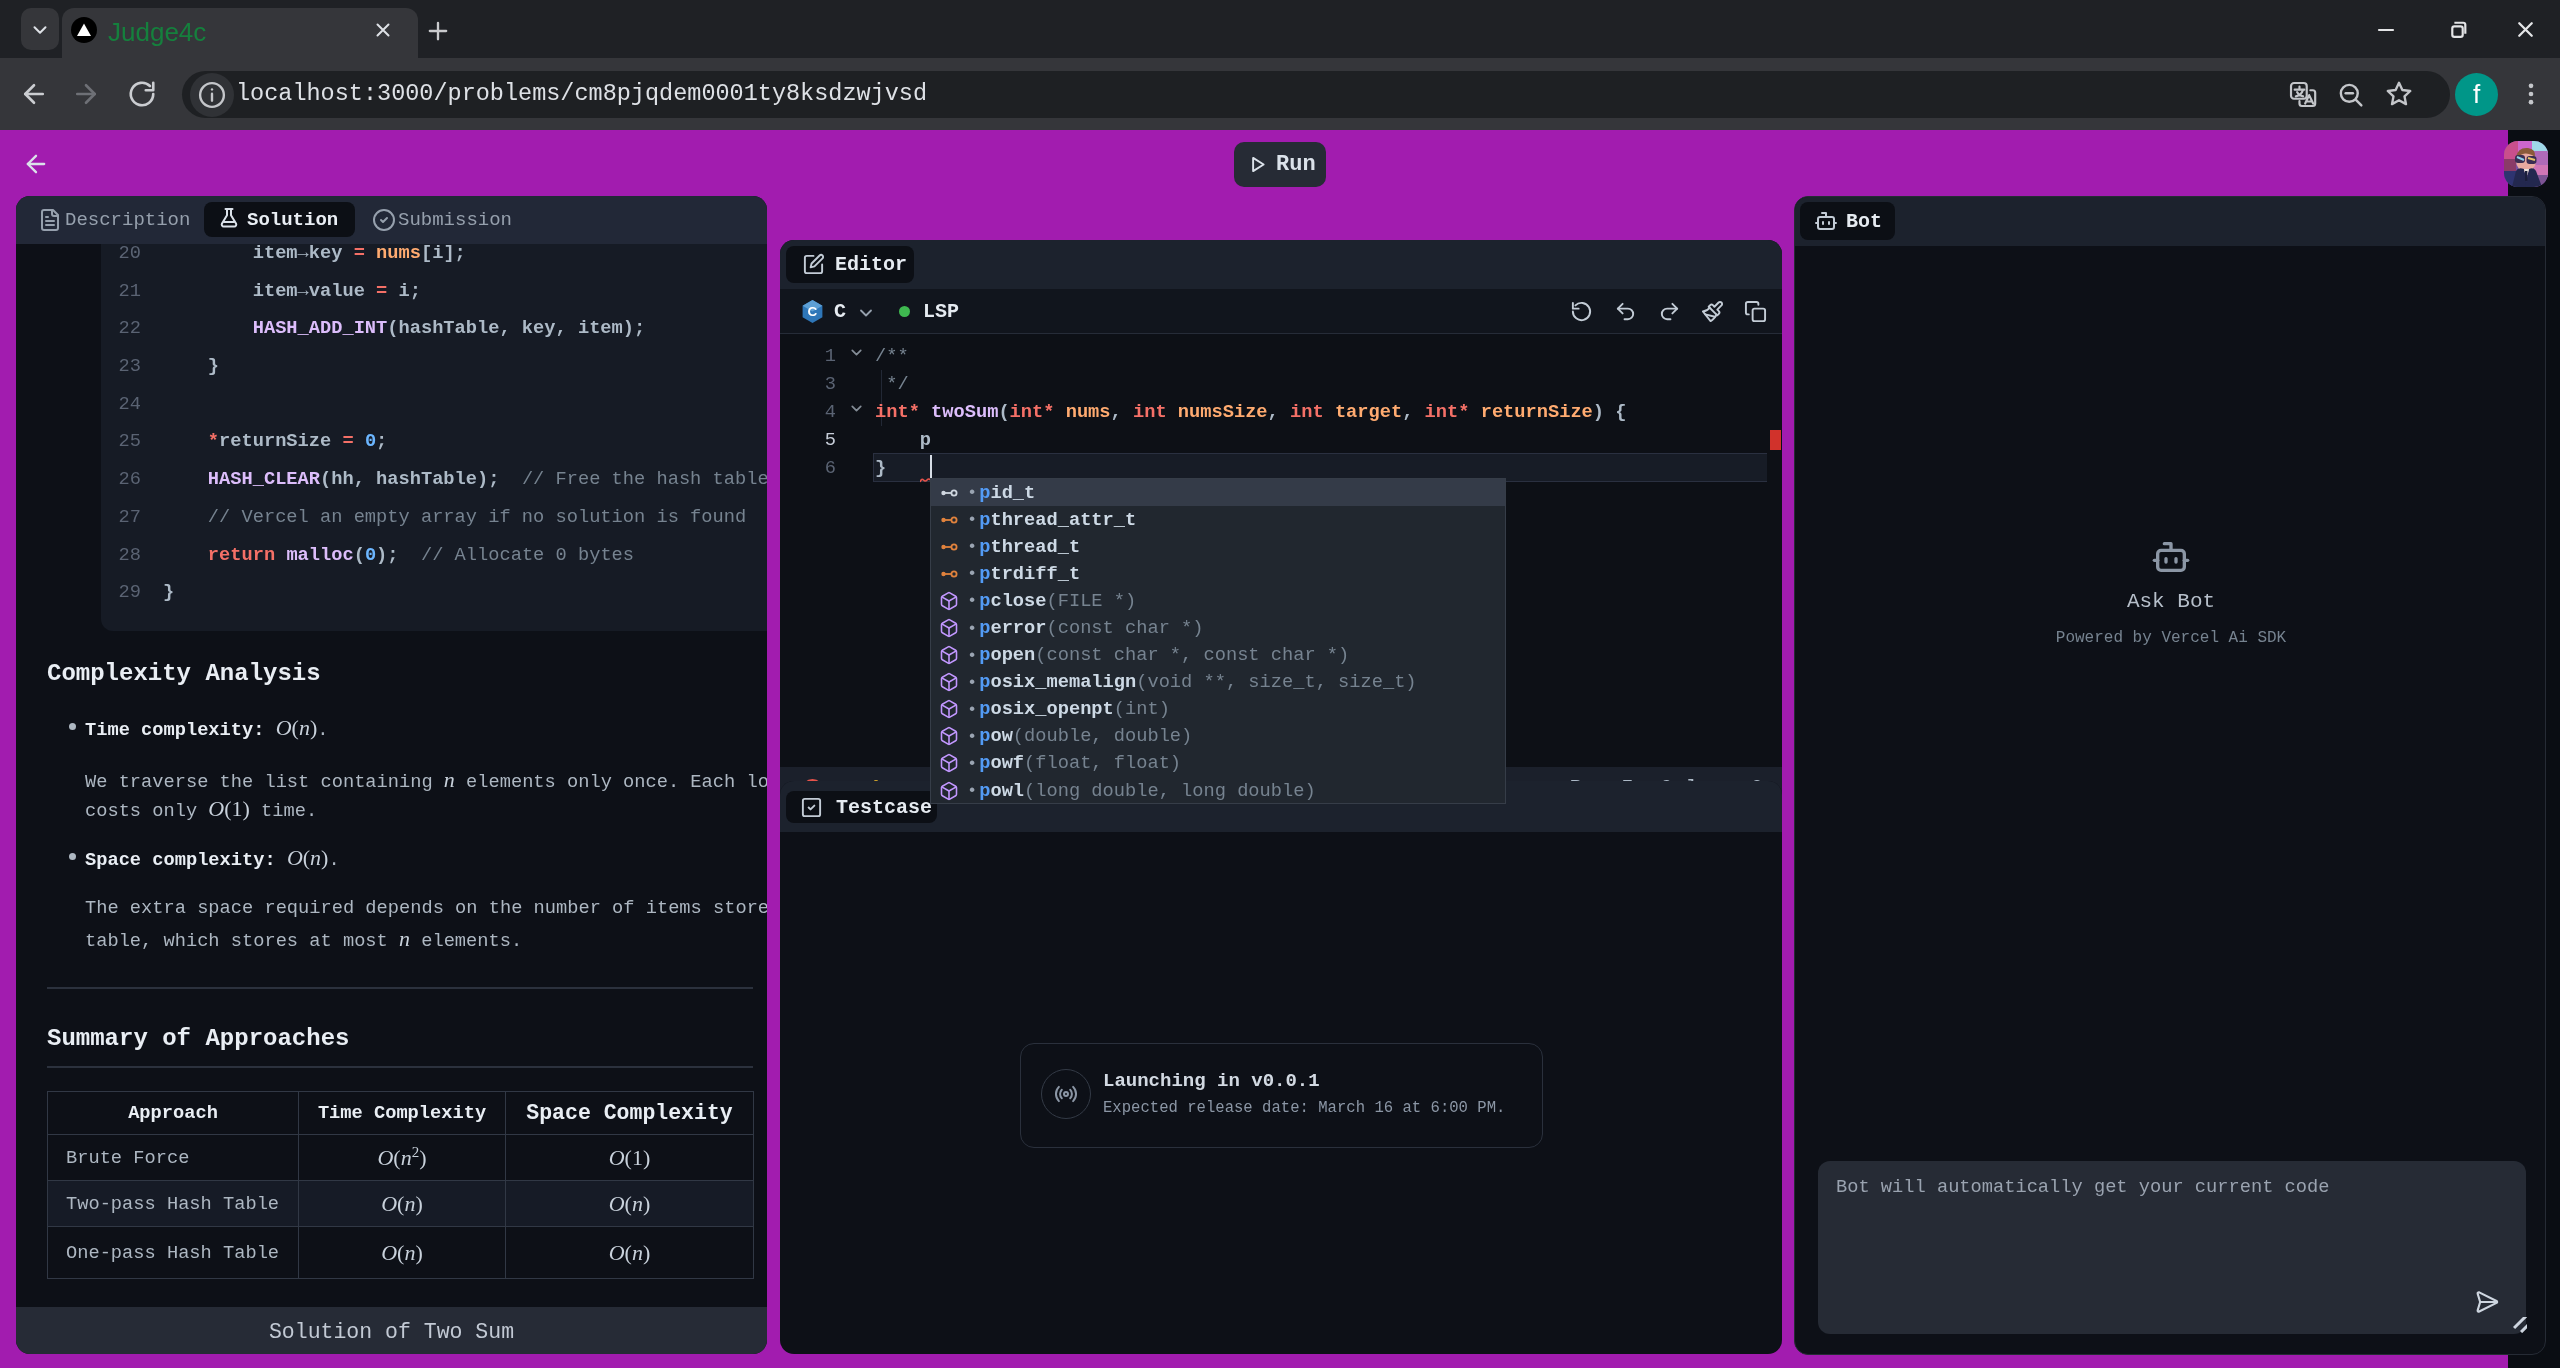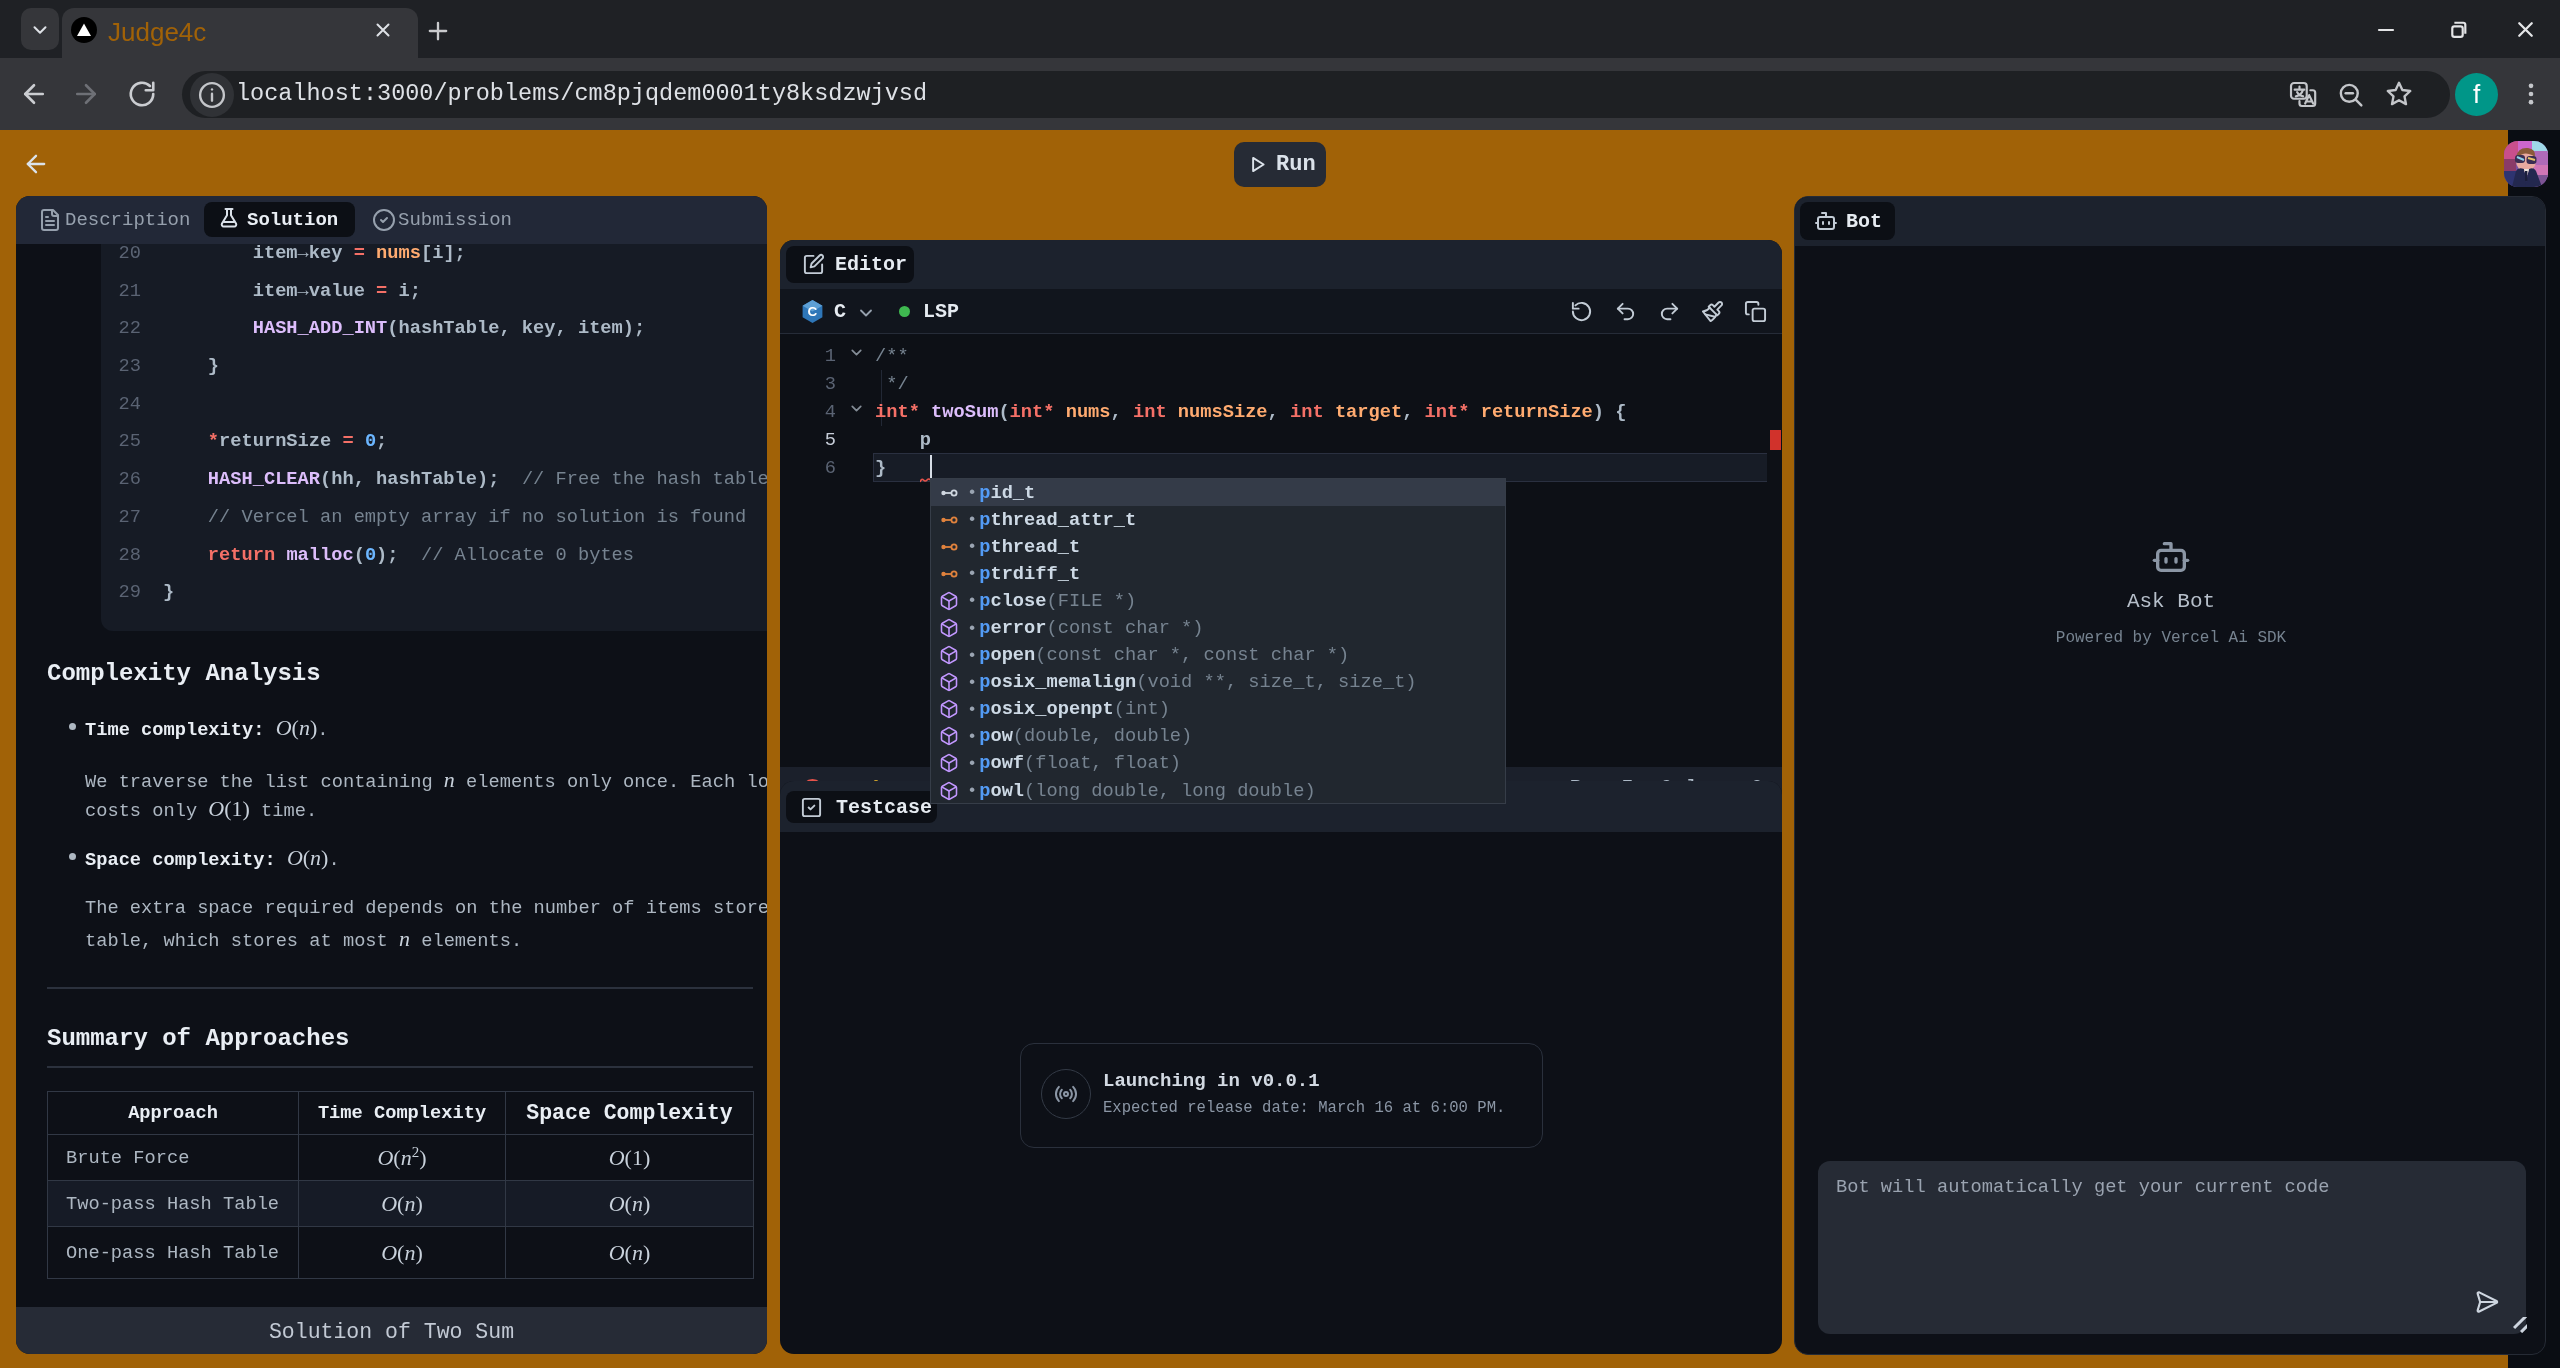--- a/index.html
+++ b/index.html
@@ -7,23 +7,23 @@
   body { font-family:"Liberation Mono", monospace; }
   .abs { position:absolute; }
   .sans { font-family:"Liberation Sans", sans-serif; }
   .mono { font-family:"Liberation Mono", monospace; }
   svg { display:block; }
   
   #chrome-top { position:absolute; left:0; top:0; width:2560px; height:58px; background:#1f2125; }
   #tab { position:absolute; left:62px; top:8px; width:356px; height:50px; background:#35363a; border-radius:12px 12px 0 0; }
   #toolbar { position:absolute; left:0; top:58px; width:2560px; height:72px; background:#35363a; }
   #pill { position:absolute; left:182px; top:71px; width:2268px; height:47px; background:#1e2023; border-radius:24px; }
-  .ctext { color:#a16207;text-align:center; }
+  .ctext { color:#15803d;text-align:center; }
   
-  #app { position:absolute; left:0; top:130px; width:2508px; height:1238px; background:#a16207; }
+  #app { position:absolute; left:0; top:130px; width:2508px; height:1238px; background:#a21caf; }
   .panel { position:absolute; background:#0d1017; border-radius:14px; overflow:hidden; }
   .phead { position:absolute; left:0; top:0; right:0; height:49px; background:#1c222d; }
   
   .code { font-size:18.7px; line-height:37.7px; } .code > div { white-space:pre; height:37.7px; }
   .ln { display:inline-block; width:44px; text-align:right; padding-right:4px; margin-right:18px; color:#5a6373; }
   .c-w { color:#adbac7; font-weight:bold; } .c-r { color:#f47067; } .c-o { color:#ffab70; } .c-p { color:#dcbdfb; }
   .c-b { color:#6cb6ff; } .c-c { color:#768390; font-weight:normal; } .c-hd { color:#e9eef4; }
   .tabt { font-size:19px; color:#96a0ad; }
   .h2 { font-size:24px; font-weight:bold; color:#e9eef4; }
   .body { font-size:18.7px; color:#adb7c2; }

